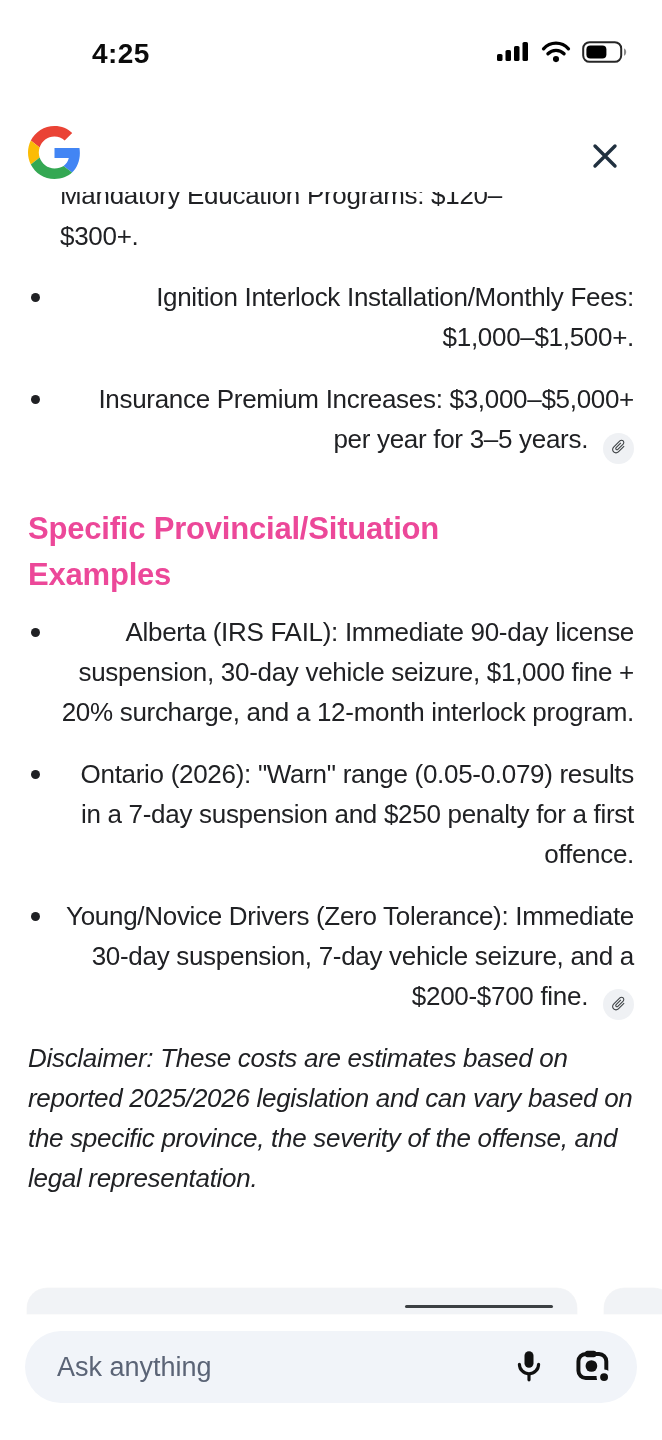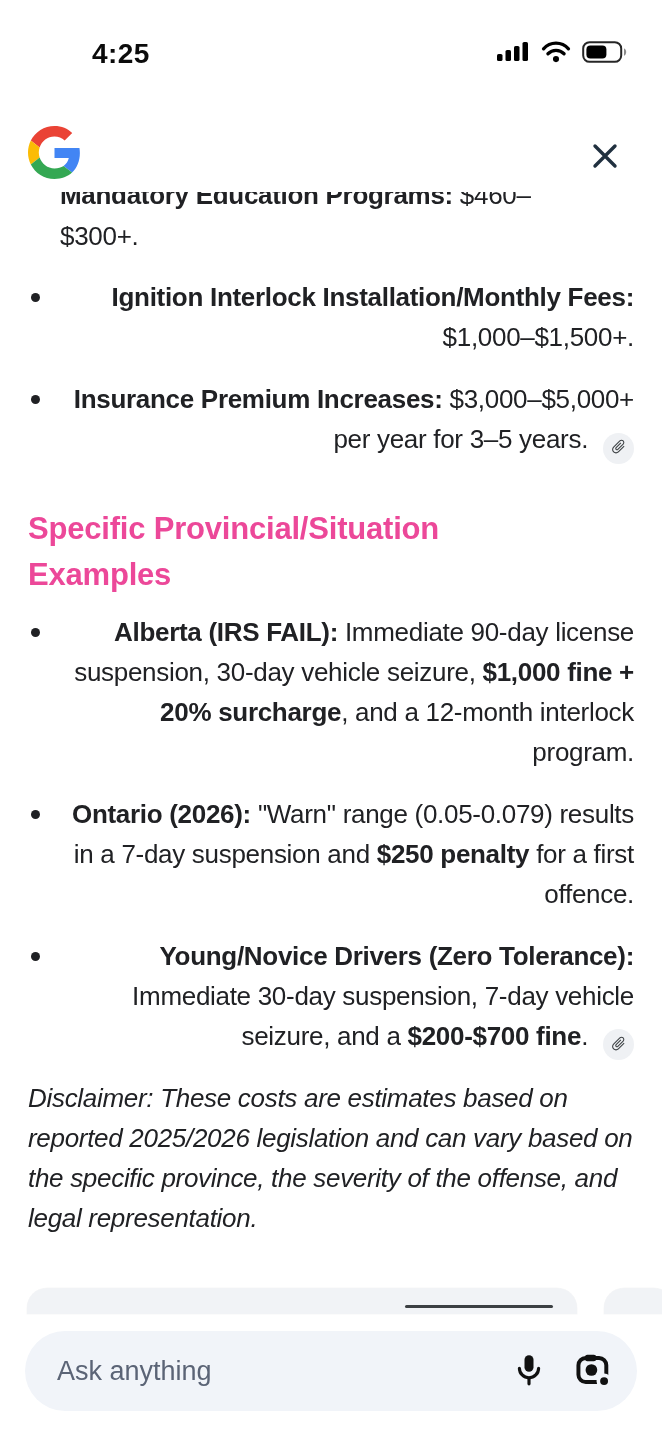--- a/index.html
+++ b/index.html
@@ -24,21 +24,21 @@
     position:absolute; right:36px; top:136px; width:42px; height:42px;
     background:transparent; border:none; padding:0; cursor:pointer;
     display:flex; align-items:center; justify-content:center;
   }
 
   
   .article {
     position:absolute; left:28px; top:192px; width:606px;
     font-size:26px; line-height:40px; letter-spacing:-0.3px; color:#202124;
   }
-  .article b { font-weight:700; }
+  .article b { font-weight:400; }
   .clip-line { height:24px; overflow:hidden; padding-left:32px; }
   .clip-line .clip-inner { margin-top:-17px; }
   .cont-line { padding-left:32px; }
 
   ul.blist { list-style:none; margin:0; padding:0;text-align:right; }
   ul.blist li { position:relative; padding-left:32px; }
   ul.blist li + li { margin-top:22px; }
   ul.fees li:first-child { margin-top:21px; }
   .dot {
     position:absolute; left:3px; top:16px; width:9px; height:9px;
@@ -64,21 +64,21 @@
     border-radius:20px 20px 0 0; box-shadow:0 0 0 .5px rgba(0,0,0,.03);
   }
   .card-peek.main { left:27px; width:550px; }
   .card-peek.side { left:604px; width:70px; }
   .card-underline {
     position:absolute; left:378px; top:17px; width:148px; height:3px;
     background:#3c4043; border-radius:2px;
   }
 
   .ask-bar {
-    position:absolute; left:25px; top:1331px; width:612px; height:80px;
+    position:absolute; left:25px; top:1331px; width:612px; height:72px;
     background:#f1f4f9; border-radius:44px;
     display:flex; align-items:center; padding:0 24px 0 30px; box-sizing:border-box;
   }
   .ask-input {
     flex:1; min-width:0; border:none; background:transparent; outline:none;
     font-family:"Liberation Sans", sans-serif; font-size:27px; color:#202124;
   }
   .ask-input::placeholder { color:#5b6476; opacity:1; }
   .icon-btn {
     background:transparent; border:none; padding:0; cursor:pointer;
@@ -133,21 +133,21 @@
       <svg width="36" height="36" viewBox="0 0 36 36">
         <path d="M8 8 L28 28 M28 8 L8 28" stroke="#20303f" stroke-width="3.4" stroke-linecap="round"></path>
       </svg>
     </span>
   </button>
 
   <div class="article">
 
     <div class="clip-line">
       <div class="clip-inner">
-        <b>Mandatory Education Programs:</b><span> $460–</span>
+        <b>Mandatory Education Programs:</b><span> $120–</span>
       </div>
     </div>
     <div class="cont-line">$300+.</div>
 
     <ul class="blist fees">
       <li>
         <span class="dot"></span>
         <b>Ignition Interlock Installation/Monthly Fees:</b><span> $1,000–$1,500+.</span>
       </li>
       <li>

